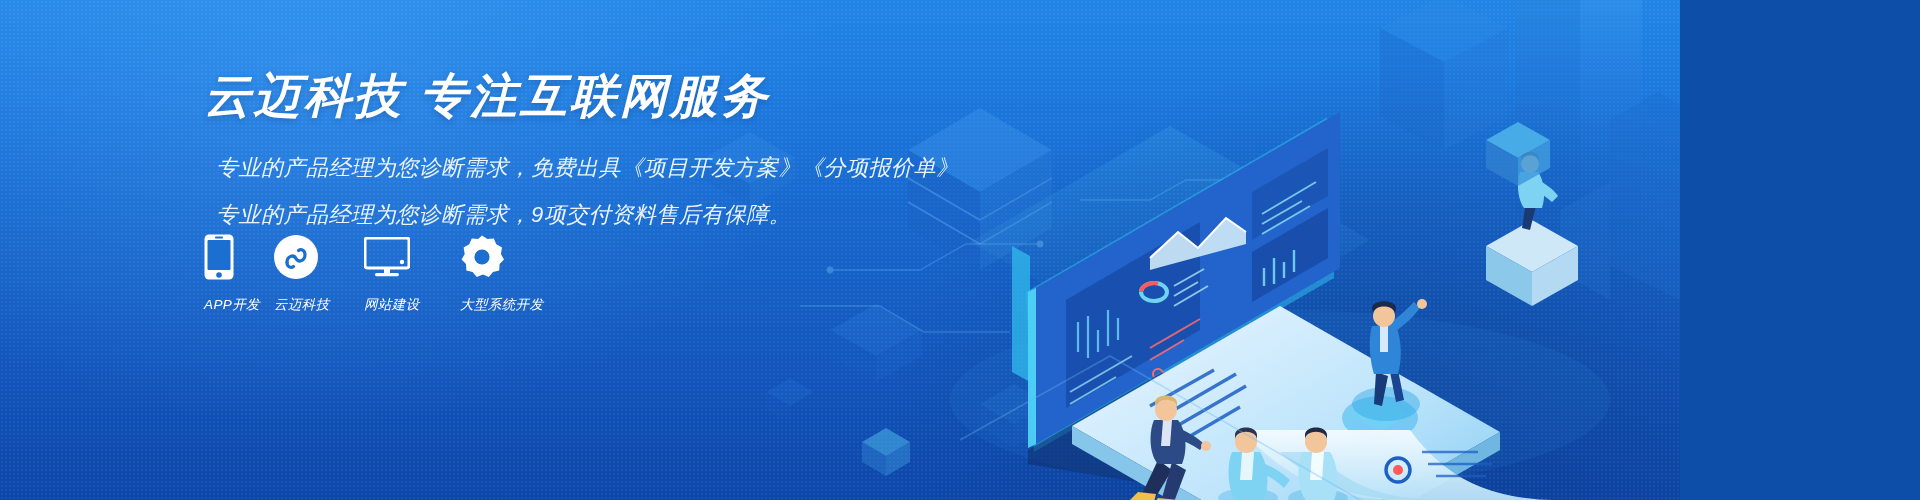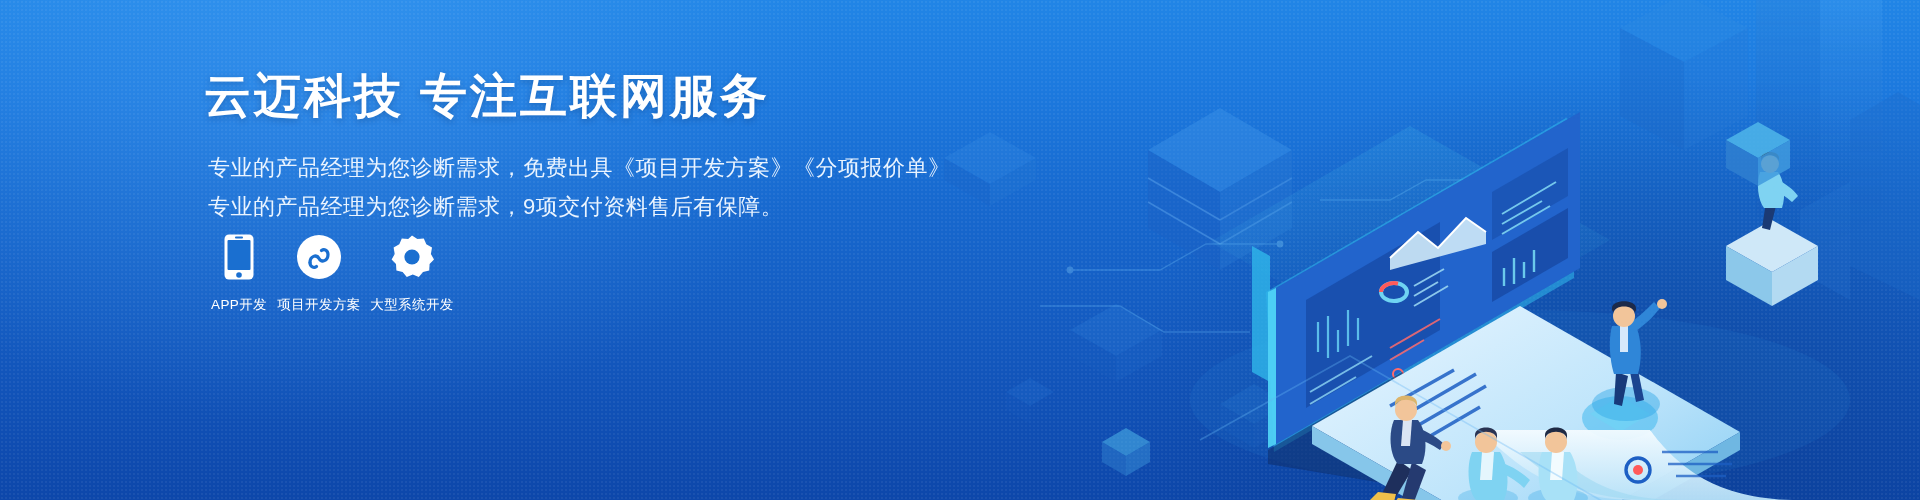--- a/index.html
+++ b/index.html
@@ -4,25 +4,26 @@
 <style>
   html, body {
     margin: 0;
     padding: 0;
     background: #0d4fa8;
   }
   * { box-sizing: border-box; }
 
   .banner {
     position: relative;
-    width: 1920px;
+    width: 1680px;
     height: 500px;
     overflow: hidden;
     font-family: "Liberation Sans", "DejaVu Sans", sans-serif;
     background: linear-gradient(180deg, #2185e6 0%, #1c79de 18%, #1769cf 40%, #1359bf 68%, #0f4db2 88%, #0d47aa 100%);
+    font-style: italic;
   }
 
   
   .texture {
     position: absolute;
     inset: 0;
     background-image: radial-gradient(rgba(255,255,255,0.055) 1px, transparent 1.2px);
     background-size: 4px 4px;
     pointer-events: none;
   }
@@ -57,37 +58,37 @@
     margin: 0 0 26px 0;
     text-shadow: 0 2px 6px rgba(0,30,80,0.25);
     white-space: nowrap;
   }
   .subline {
     color: #eaf4ff;
     font-size: 22px;
     line-height: 35px;
     letter-spacing: 0.5px;
     white-space: nowrap;
-    margin: 4px;
+    margin: 12px;
   }
 
   
   .services {
     position: absolute;
     left: 204px;
     top: 232px;
     display: flex;
     align-items: flex-start;
   }
   .service {
     width: 74px;
     margin-right: 0px;
     display: flex;
     flex-direction: column;
-    align-items: center;
+    align-items: flex-start;
     text-align: center;
   }
   .service + .service { margin-left: 0px; }
   .svc-icon {
     height: 50px;
     display: flex;
     align-items: center;
     justify-content: center;
     margin-bottom: 14px;
   }
@@ -448,24 +449,35 @@
     </div>
 
     <div class="service">
       <span class="svc-icon">
         <svg width="44" height="44" viewBox="0 0 44 44">
           <circle cx="22" cy="22" r="22" fill="#ffffff"></circle>
           <path d="M13 27.5 C 13 21, 19.5 19, 22 23.5 C 24.5 28, 31 26, 31 19.5 C 31 15, 27 13.5, 24.5 15.5" fill="none" stroke="#1a6fd0" stroke-width="3.2" stroke-linecap="round"></path>
           <path d="M13 27.5 C 13 32, 17 33.5, 19.5 31.5" fill="none" stroke="#1a6fd0" stroke-width="3.2" stroke-linecap="round"></path>
         </svg>
       </span>
-      <span class="svc-label">项目开发方案</span>
+      <span class="svc-label">云迈科技</span>
     </div>
 
 
+    <div class="service">
+      <span class="svc-icon">
+        <svg width="46" height="40" viewBox="0 0 46 40">
+          <rect x="1" y="1" width="44" height="30" rx="2.5" fill="none" stroke="#ffffff" stroke-width="3"></rect>
+          <circle cx="38" cy="25" r="2.2" fill="#ffffff"></circle>
+          <rect x="20" y="31" width="6" height="5" fill="#ffffff"></rect>
+          <rect x="11" y="36" width="24" height="3.2" rx="1.6" fill="#ffffff"></rect>
+        </svg>
+      </span>
+      <span class="svc-label">网站建设</span>
+    </div>
 
     <div class="service">
       <span class="svc-icon">
         <svg width="44" height="44" viewBox="0 0 44 44">
           <path d="M22 0.5 L27.4 4.1 L33.8 3.4 L36.3 9.3 L42 12.6 L40.9 19 L44 24.5 L39.6 29 L39.2 35.4 L33 37 L28.8 42 L22.8 39.6 L16.8 42 L12.6 37 L6.4 35.4 L6 29 L1.6 24.5 L4.7 19 L3.6 12.6 L9.3 9.3 L11.8 3.4 L18.2 4.1 Z" fill="#ffffff"></path>
           <circle cx="22" cy="22" r="7.6" fill="#1a6fd0"></circle>
         </svg>
       </span>
       <span class="svc-label">大型系统开发</span>
     </div>

